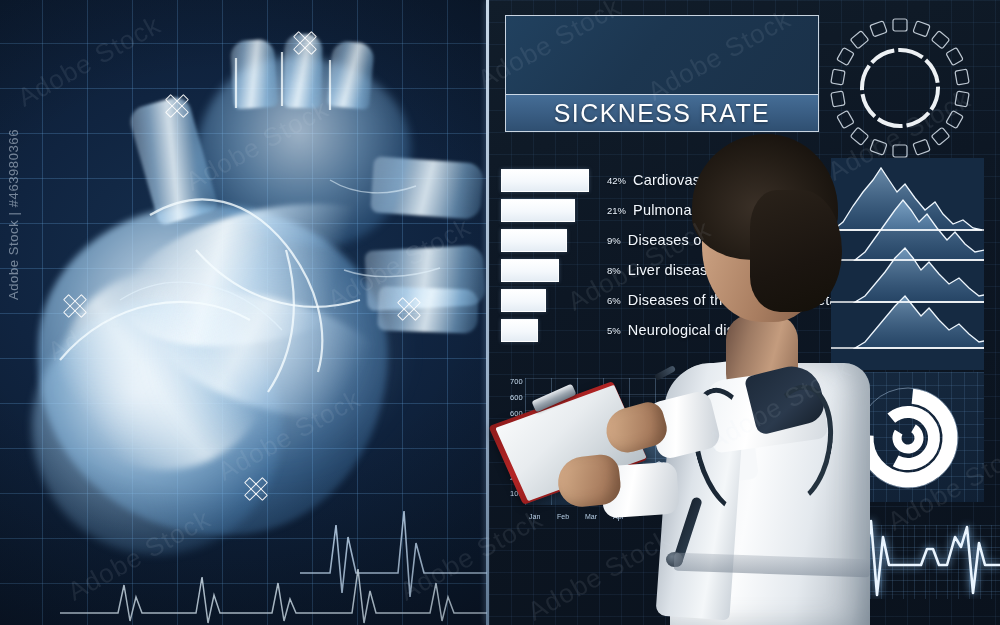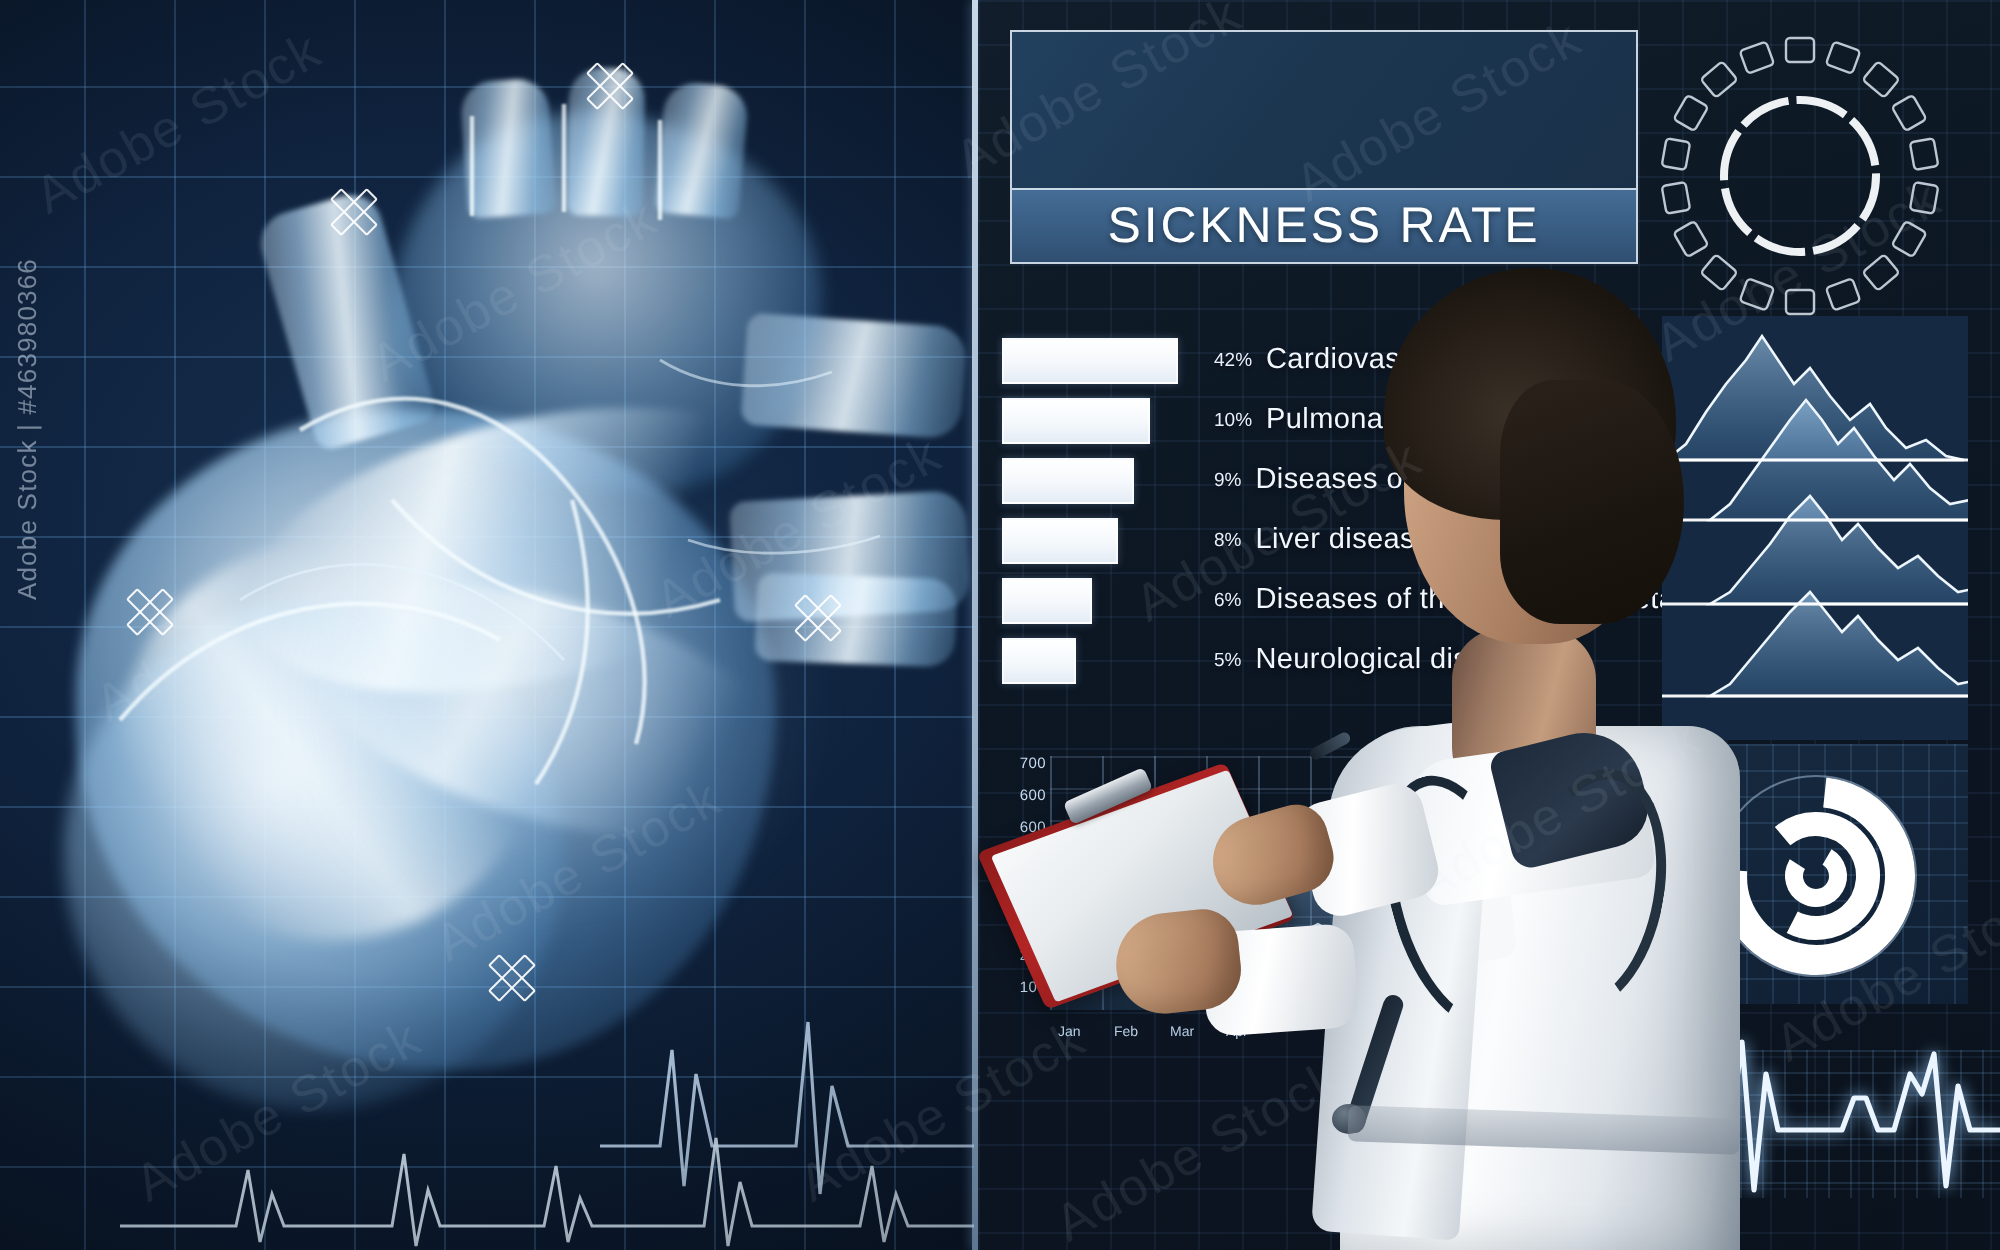--- a/index.html
+++ b/index.html
@@ -475,21 +475,21 @@
         <div class="bar-track">
             <div class="bar-fill" style="width:88px"></div>
           </div>
         <div class="bar-pct">42%</div>
         <div class="bar-label">Cardiovascular diseases</div>
       </div>
       <div class="bar-row">
         <div class="bar-track">
             <div class="bar-fill" style="width:74px"></div>
           </div>
-        <div class="bar-pct">10%</div>
+        <div class="bar-pct">21%</div>
         <div class="bar-label">Pulmonary diseases</div>
       </div>
       <div class="bar-row">
         <div class="bar-track">
             <div class="bar-fill" style="width:66px"></div>
           </div>
         <div class="bar-pct">9%</div>
         <div class="bar-label">Diseases of the digestive system</div>
       </div>
       <div class="bar-row">

